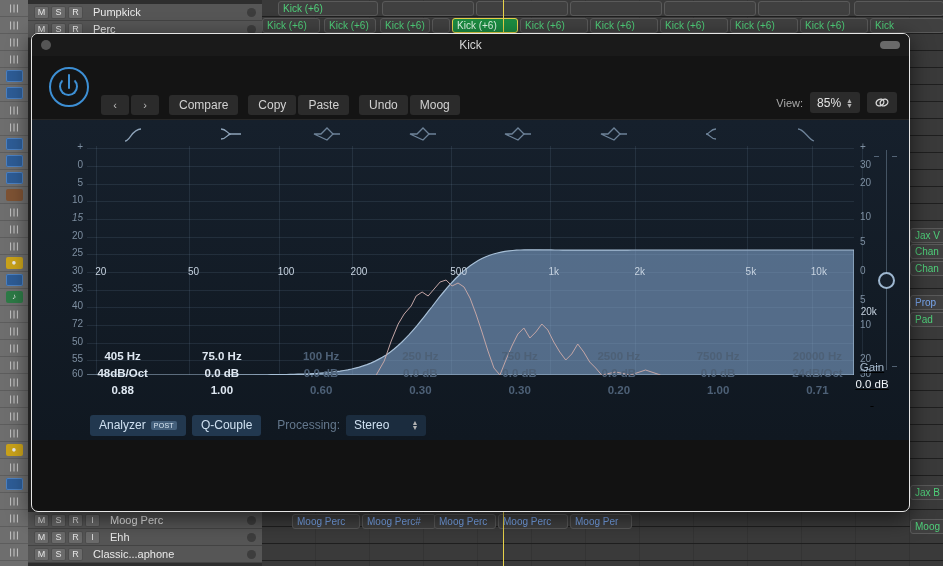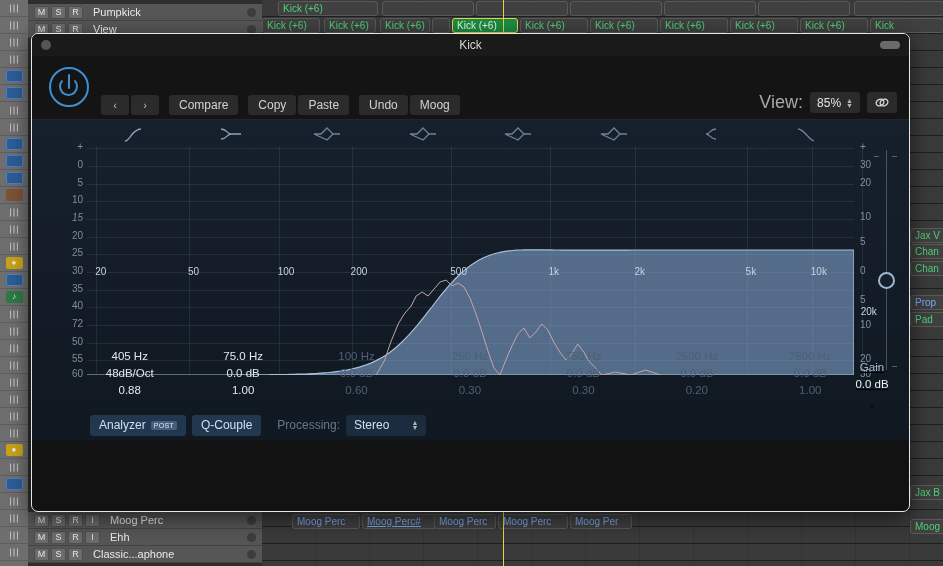--- a/index.html
+++ b/index.html
@@ -147,21 +147,21 @@
     display: flex; align-items: center; justify-content: center;
     padding: 0 10px; font-size: 12px; color: #d2d2d2;
   }
   .tbtn.arrow { width: 28px; padding: 0; font-size: 11px; color: #bdbdbd; }
   .grp { display: flex; gap: 2px; margin-left: 8px; }
 
   .view-area {
     position: absolute; right: 12px; top: 36px;
     display: flex; align-items: center; gap: 7px;
   }
-  .view-label { font-size: 18px; color: #a8a8a8; }
+  .view-label { font-size: 11px; color: #a8a8a8; }
   .view-val {
     background: #2b2b2b; border-radius: 3px; height: 21px;
     display: flex; align-items: center; gap: 5px;
     padding: 0 7px; font-size: 12px; color: #e4e4e4;
   }
   .stepper { display: flex; flex-direction: column; line-height: 5px; font-size: 7px; color: #b2b2b2; }
   .link-btn {
     width: 30px; height: 21px; background: #2b2b2b; border-radius: 3px;
     display: flex; align-items: center; justify-content: center;
   }
@@ -208,20 +208,21 @@
     position: absolute; right: 14px; top: 50%; margin-top: -8px;
     width: 17px; height: 17px; border-radius: 50%;
     border: 2px solid #9db6cf; background: #16202c;
   }
   .tickmark { position: absolute; width: 5px; height: 1px; background: rgba(160,185,210,.45); }
 
   
   .params {
     position: absolute; left: 41px; right: 42px; bottom: 30px; height: 62px;
     display: flex;
+    font-weight: bold;
   }
   .param-col { flex: 1; text-align: center; }
   .param-col div { font-size: 11.5px; line-height: 17px; color: #4d6076; }
   .param-col.active div { color: #dfe8f2; }
   .param-col.active div:nth-child(3) { color: #dfe8f2; }
   .gain-col { width: 62px; text-align: center; }
   .gain-col div { font-size: 11.5px; line-height: 17px; color: #a8bacd; }
   .gain-col div.val { color: #eef3f8; }
 
   .bottom-ctrl {
@@ -415,21 +416,21 @@
         <div class="region" style="left: 118px; width: 50px; top: 18px;">Kick (+6)</div>
         <div class="region empty" style="left: 170px; width: 18px; top: 18px;"></div>
         <div class="region sel" style="left: 190px; width: 66px; top: 18px;">Kick (+6)</div>
         <div class="region" style="left: 258px; width: 68px; top: 18px;">Kick (+6)</div>
         <div class="region" style="left: 328px; width: 68px; top: 18px;">Kick (+6)</div>
         <div class="region" style="left: 398px; width: 68px; top: 18px;">Kick (+6)</div>
         <div class="region" style="left: 468px; width: 68px; top: 18px;">Kick (+6)</div>
         <div class="region" style="left: 538px; width: 68px; top: 18px;">Kick (+6)</div>
         <div class="region" style="left: 608px; width: 74px; top: 18px;">Kick</div>
         <div class="region blue" style="left: 30px; width: 68px; top: 514px;">Moog Perc</div>
-        <div class="region blue" style="left: 100px; width: 74px; top: 514px; text-decoration: underline;">Moog Perc#</div>
+        <div class="region blue" style="left: 100px; width: 74px; top: 514px;">Moog Perc#</div>
         <div class="region blue" style="left: 172px; width: 62px; top: 514px;">Moog Perc</div>
         <div class="region blue" style="left: 236px; width: 70px; top: 514px;">Moog Perc</div>
         <div class="region blue" style="left: 308px; width: 62px; top: 514px;">Moog Per</div>
         <div class="region" style="left: 648px; width: 42px; top: 228px;">Jax V</div>
         <div class="region" style="left: 648px; width: 42px; top: 244px;">Chan</div>
         <div class="region" style="left: 648px; width: 42px; top: 261px;">Chan</div>
         <div class="region blue" style="left: 648px; width: 42px; top: 295px;">Prop</div>
         <div class="region" style="left: 648px; width: 42px; top: 312px;">Pad</div>
         <div class="region" style="left: 648px; width: 42px; top: 485px;">Jax B</div>
         <div class="region" style="left: 648px; width: 42px; top: 519px;">Moog</div>
@@ -440,21 +441,21 @@
           <div class="msr">M</div>
           <div class="msr">S</div>
           <div class="msr">R</div>
           <div class="tname">Pumpkick</div>
           <div class="tdot"></div>
         </div>
         <div class="track-head" style="top: 21px;">
           <div class="msr">M</div>
           <div class="msr">S</div>
           <div class="msr">R</div>
-          <div class="tname">View</div>
+          <div class="tname">Perc</div>
           <div class="tdot"></div>
         </div>
       </div>
 
     <div id="headsBottom">
         <div class="track-head" style="top: 512px;">
           <div class="msr">M</div>
           <div class="msr">S</div>
           <div class="msr">R</div>
           <div class="msr">I</div>
@@ -688,20 +689,25 @@
           <div class="param-col">
             <div>2500 Hz</div>
             <div>0.0 dB</div>
             <div>0.20</div>
           </div>
           <div class="param-col">
             <div>7500 Hz</div>
             <div>0.0 dB</div>
             <div>1.00</div>
           </div>
+          <div class="param-col">
+            <div>20000 Hz</div>
+            <div>24dB/Oct</div>
+            <div>0.71</div>
+          </div>
         </div>
       <div class="gain-col" style="position:absolute;right:6px;bottom:30px;text-decoration:underline;">
         <div>Gain</div>
         <div class="val">0.0 dB</div>
         <div>&nbsp;</div>
       </div>
 
       <div class="bottom-ctrl">
         <div class="ebtn">
           <span>Analyzer</span>

